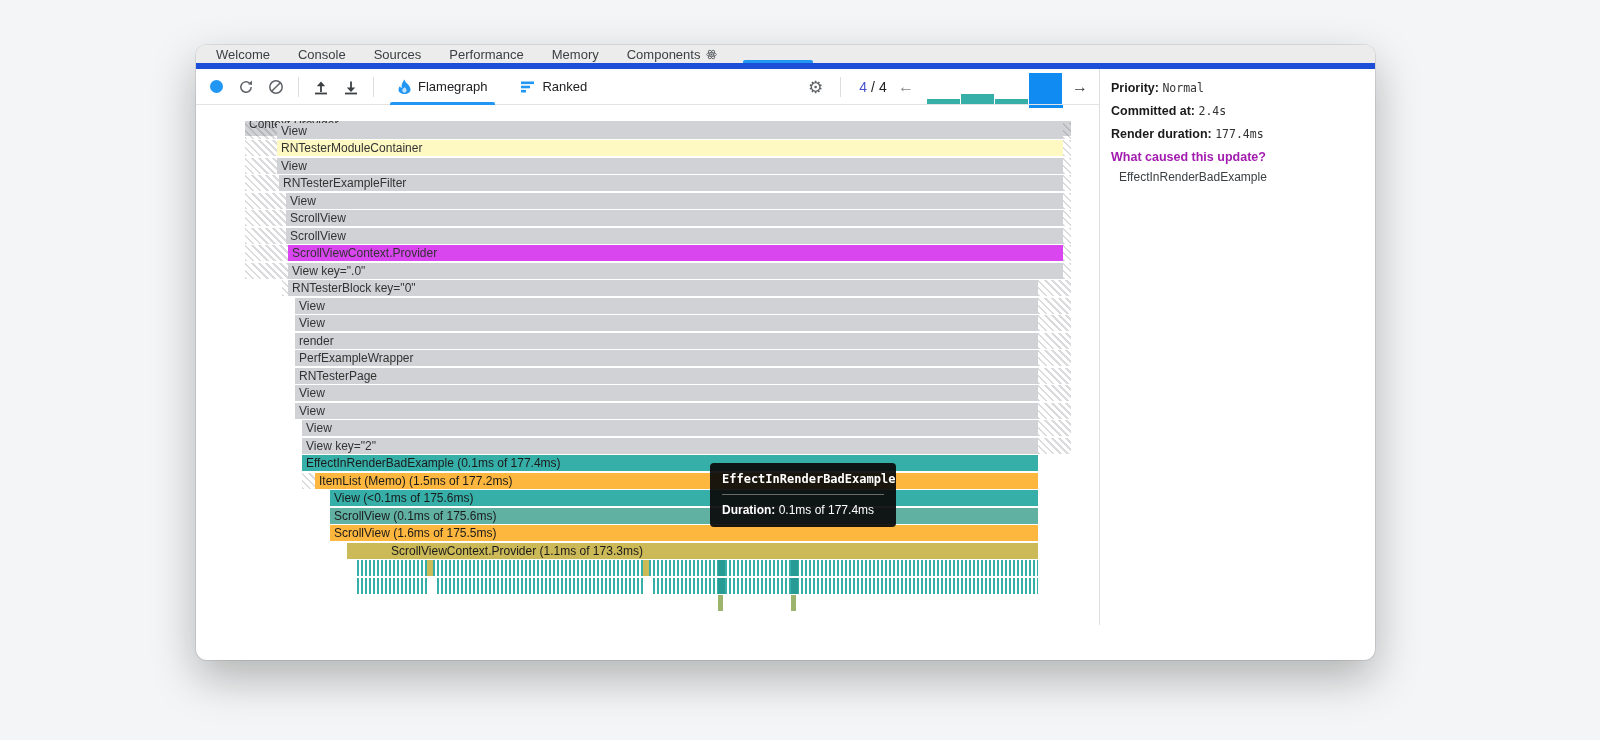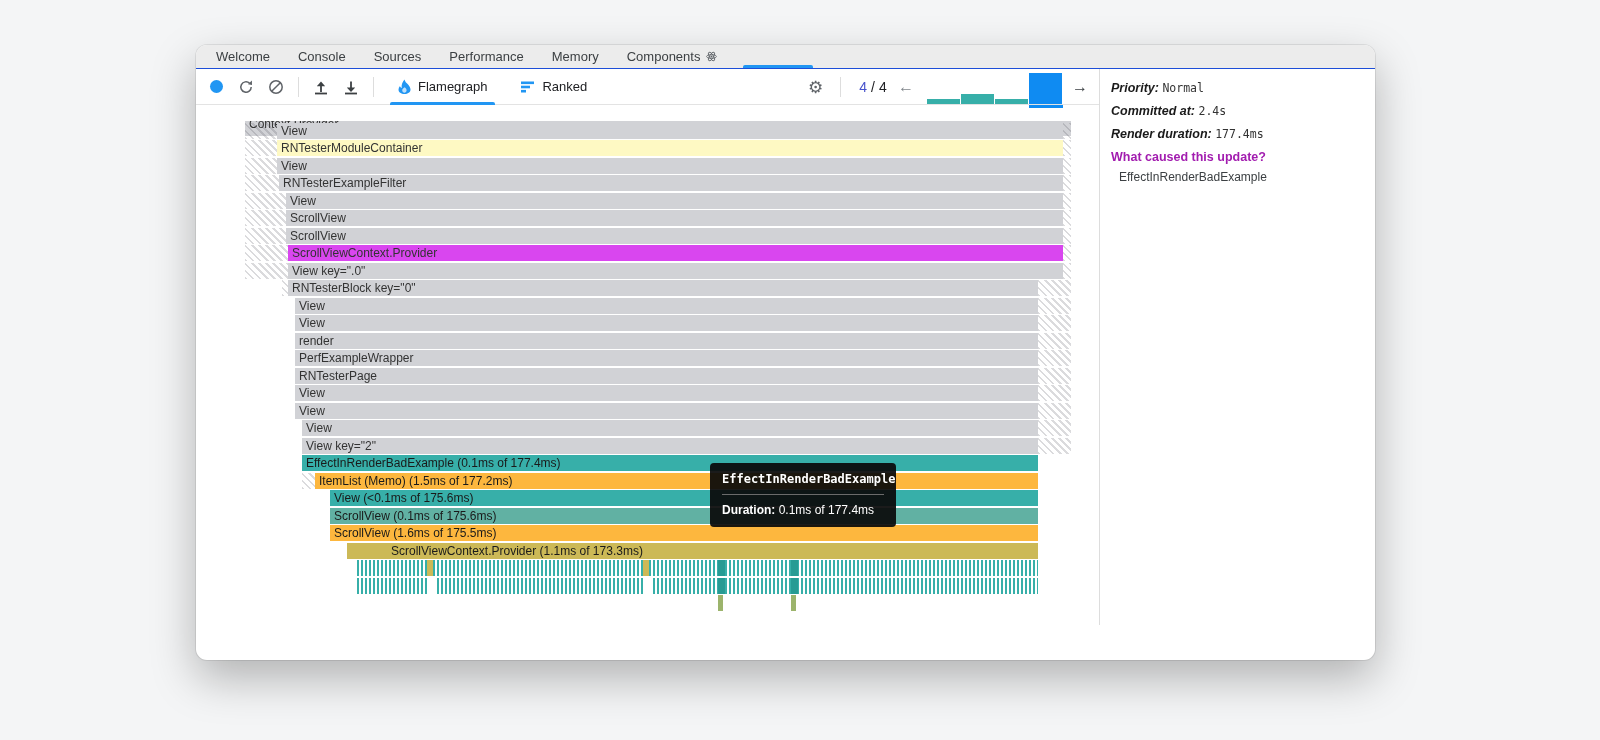--- a/index.html
+++ b/index.html
@@ -13,21 +13,21 @@
   
   .titlebar { height:35px; background:#ececec; border-bottom:1px solid #e0e0e0;
     display:flex; align-items:center; position:relative; }
   .lights { display:flex; gap:8px; margin-left:10px; }
   .light { width:12px; height:12px; border-radius:50%; }
   .light.red { background:#ff5f57; } .light.yellow { background:#febc2e; } .light.green { background:#28c840; }
   .win-title { position:absolute; left:0; right:0; text-align:center; font-size:13px;
     font-weight:bold; color:#3d3d3d; pointer-events:none; }
 
   
-  .tabbar { height:24px; background:#ececec; border-bottom:1px solid #1d4ed8;
+  .tabbar { height:24px; background:#ececec; border-bottom:6px solid #1d4ed8;
     display:flex; align-items:stretch; padding-left:6px; }
   .tab { display:flex; align-items:center; gap:6px; padding:0 14px; font-size:13px;
     color:#3c4043; position:relative; cursor:default; }
   .tab.ghost { width:70px; padding:0; margin-left:12px; }
   .tab.selected::after { content:""; position:absolute; left:6px; right:6px; bottom:0;
     height:3px; background:var(--accent); border-radius:2px 2px 0 0; }
   .tab.ghost.selected::after { left:0; right:0; }
   .atom-ic { width:11px; height:11px; }
 
   
@@ -78,21 +78,21 @@
   .tt-div { height:1px; background:#6b6b6b; margin:8px 0; }
   .tt-line { font-size:12px; color:#fff; white-space:nowrap; }
   .tt-line .b { font-weight:bold; }
 
   
   .panel { width:276px; border-left:1px solid #ddd; background:#fff; display:flex; flex-direction:column; }
   .panel-head { height:36px; line-height:35px; border-bottom:1px solid #e3e3e3;
     font-size:13px; color:#202124; padding-left:11px; }
   .panel-body { padding:12px 12px 0 11px; }
   .field { margin-bottom:9px; font-size:12.5px; color:#1a1a1a; }
-  .f-label { font-weight:bold;font-style:italic; }
+  .f-label { font-weight:bold; }
   .f-value { font-family:"DejaVu Sans Mono", monospace; font-size:11.5px; color:#333;margin-top:17px; }
   .question { font-size:12.5px; font-weight:bold; color:#a21caf; margin-top:1px; }
   .cause { font-size:12px; color:#3c4043; padding-left:8px; margin-top:6px; }
 
   svg { display:block; }
 </style>
 </head>
 <body>
 
 <div class="window">

